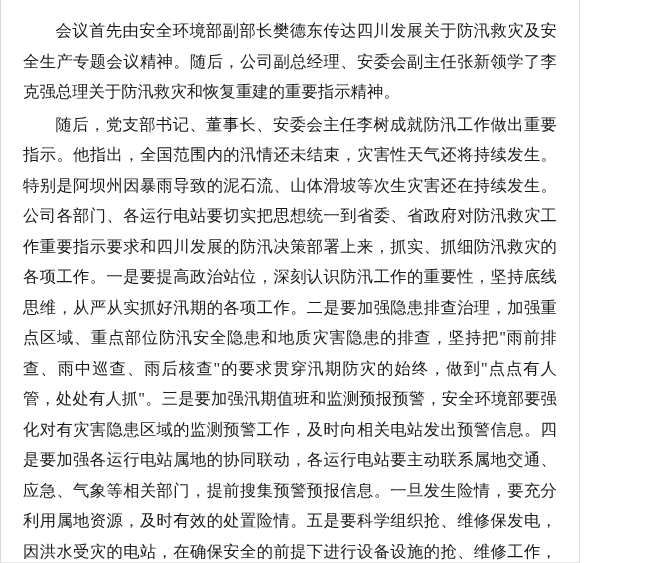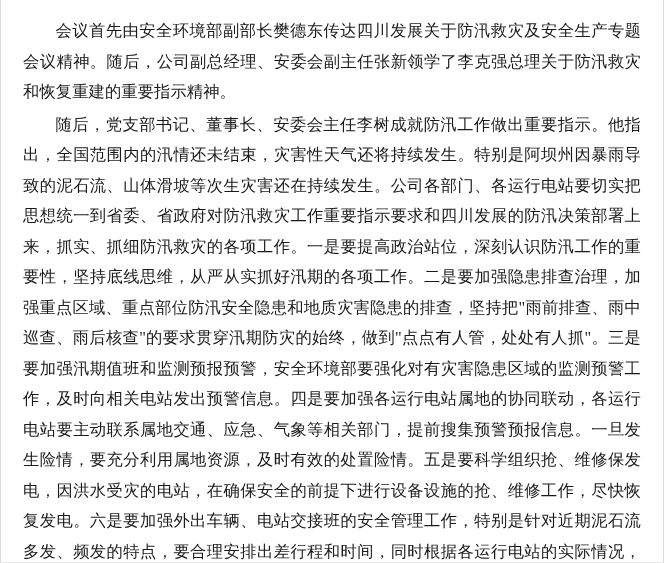--- a/index.html
+++ b/index.html
@@ -8,21 +8,21 @@
   }
   body {
     width: 664px;
     height: 563px;
     background: #ffffff;
     font-family: "Liberation Serif", "DejaVu Serif", serif;
     overflow: hidden;
   }
   #page {
     position: relative;
-    width: 664px;
+    width: 580px;
     height: 563px;
     box-sizing: border-box;
     background: #ffffff;
     border-left: 1px solid #d9d9d9;
     border-right: 1px solid #d9d9d9;
     border-bottom: 1px solid #e6e6e6;
   }
   #doc-body {
     box-sizing: border-box;
     padding: 16px 22px 10px 22px;

